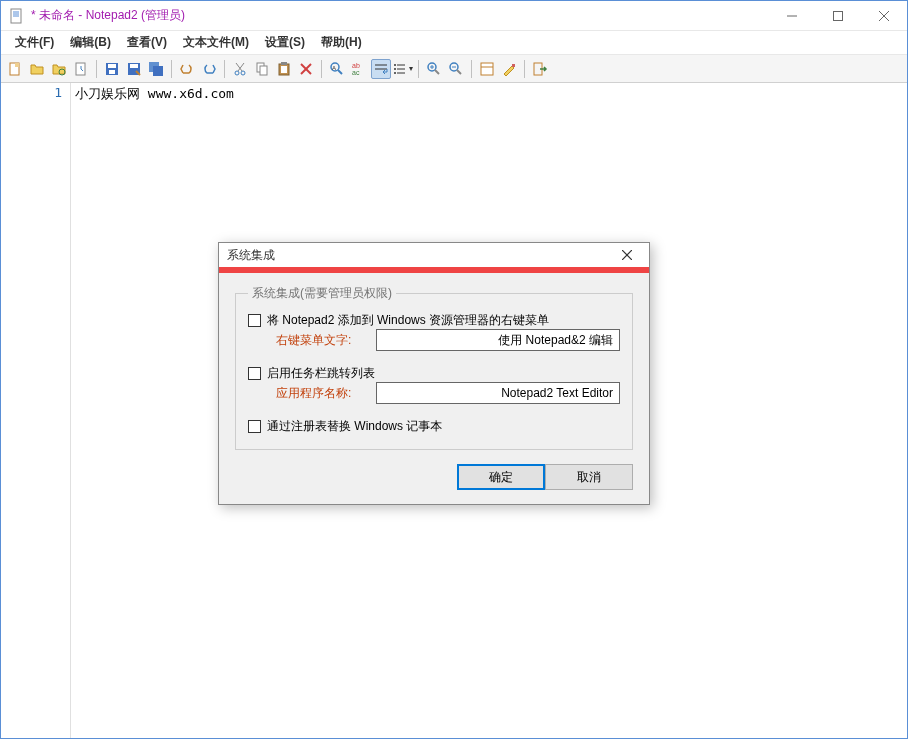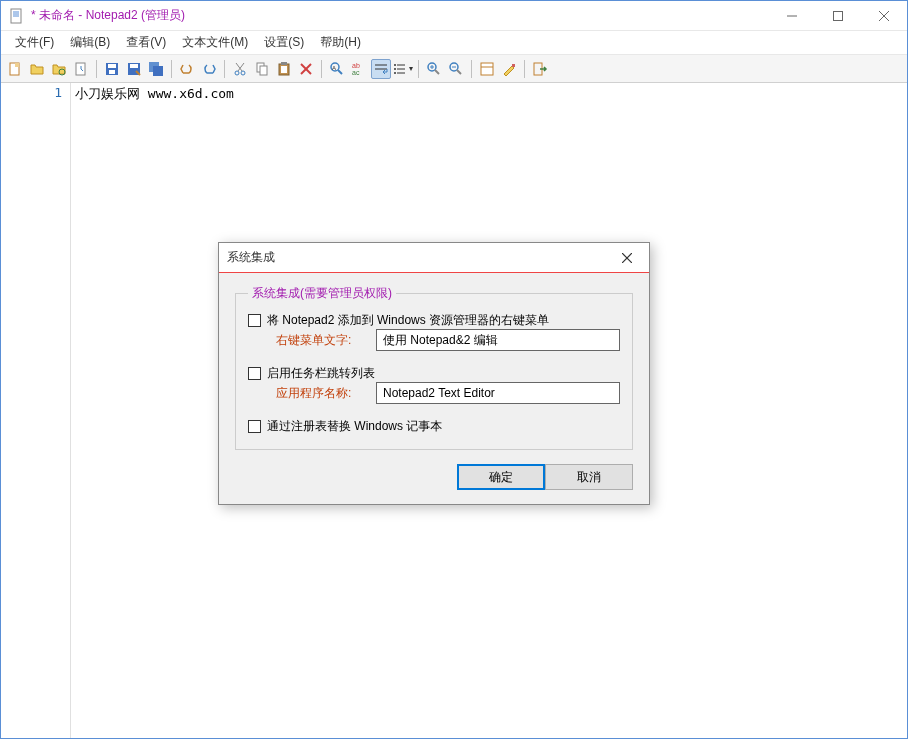--- a/index.html
+++ b/index.html
@@ -5,43 +5,43 @@
 * { box-sizing: border-box; margin: 0; padding: 0; }
 body { font-family: "Microsoft YaHei", "Segoe UI", sans-serif; font-size: 12px; background: #fff; overflow: hidden; }
 .window { width: 908px; height: 739px; border: 1px solid #5a8fd6; display: flex; flex-direction: column; background: #fff; }
 .titlebar { height: 30px; background: #fff; display: flex; align-items: center; padding: 0 0 0 8px; border-bottom: 1px solid #e8e8e8; }
 .titlebar-icon { width: 16px; height: 16px; margin-right: 6px; }
 .titlebar-icon svg { display: block; }
 .titlebar-text { flex: 1; color: #a21caf; font-size: 12px; }
 .win-controls { display: flex; }
 .win-btn { width: 46px; height: 30px; display: flex; align-items: center; justify-content: center; color: #888; cursor: pointer; }
 .menubar { height: 24px; background: #fff; display: flex; align-items: center; padding: 0 6px; border-bottom: 1px solid #e8e8e8; }
-.menu-item { padding: 2px 8px; color: #333; cursor: pointer; }
+.menu-item { padding: 2px 8px; color: #333; cursor: pointer; font-weight: bold; }
 .toolbar { height: 28px; background: #f5f5f5; border-bottom: 1px solid #d0d0d0; display: flex; align-items: center; padding: 0 4px; gap: 2px; }
 .tb-btn { width: 20px; height: 20px; display: flex; align-items: center; justify-content: center; cursor: pointer; border-radius: 2px; }
 .tb-btn.selected { background: #c8ddf2; border: 1px solid #7da2ce; }
 .tb-sep { width: 1px; height: 18px; background: #c0c0c0; margin: 0 3px; }
 .editor-area { flex: 1; display: flex; background: #fff; }
 .gutter { width: 70px; background: #fff; border-right: 1px solid #e0e0e0; padding-top: 2px; text-align: right; padding-right: 8px; color: #2b6cb0; font-size: 13px; font-family: Consolas, monospace; }
 .editor-text { flex: 1; padding: 2px 4px; font-family: Consolas, "Microsoft YaHei", monospace; font-size: 13px; color: #000; }
 .statusbar { height: 22px; background: #f0f0f0; border-top: 1px solid #d0d0d0; display: flex; align-items: center; font-size: 12px; color: #333; }
 .sb-left { flex: 1; padding-left: 6px; white-space: nowrap; }
 .sb-cell { border-left: 1px solid #d0d0d0; padding: 0 8px; height: 100%; display: flex; align-items: center; }
 
 .dialog { position: absolute; left: 218px; top: 242px; width: 432px; background: #f0f0f0; border: 1px solid #888; box-shadow: 3px 3px 12px rgba(0,0,0,0.25); }
-.dlg-title { height: 30px; background: #fff; display: flex; align-items: center; padding: 8px 8px; border-bottom: 1px solid #ef4444; }
+.dlg-title { height: 30px; background: #fff; display: flex; align-items: center; padding: 8px 8px; border-bottom: 6px solid #ef4444; }
 .dlg-title-text { flex: 1; font-size: 12px; color: #333; }
 .dlg-close { width: 28px; height: 22px; display: flex; align-items: center; justify-content: center; cursor: pointer; }
 .dlg-body { padding: 12px 16px 14px 16px; }
 .fieldset { border: 1px solid #ccc; padding: 10px 12px 14px 12px; }
-.fieldset-legend { padding: 0 4px; color: #a21caf; }
+.fieldset-legend { padding: 0 4px; color: #737373; }
 .form-row { display: flex; align-items: center; margin-top: 0; }
 .chk { width: 13px; height: 13px; border: 1px solid #333; background: #fff; margin-right: 6px; cursor: pointer; flex-shrink: 0; }
 .label-indent { margin-left: 28px; width: 100px; color: #c2410c; }
-.text-input { flex: 1; border: 1px solid #666; padding: 3px 6px; background: #fff; font-family: inherit; font-size: 12px; }
+.text-input { flex: 1; border: 1px solid #666; padding: 3px 6px; background: #fff; font-family: inherit; font-size: 12px; text-align: right; }
 .dlg-buttons { display: flex; justify-content: flex-end; gap: 0; margin-top: 14px; }
 .dlg-btn { width: 88px; height: 26px; border: 1px solid #adadad; background: #e1e1e1; cursor: pointer; font-family: inherit; font-size: 12px; }
 .dlg-btn.primary { border: 2px solid #0078d7; }
 </style>
 </head>
 <body>
 
 <div class="window">
   <div class="titlebar">
     <span class="titlebar-icon">

